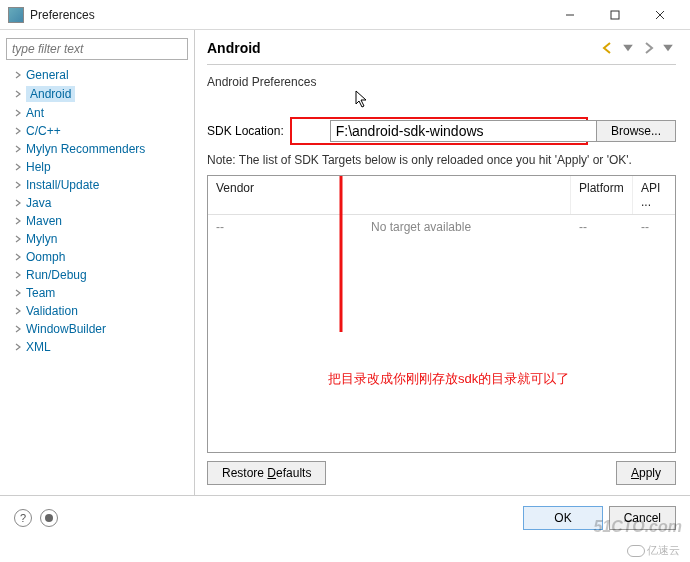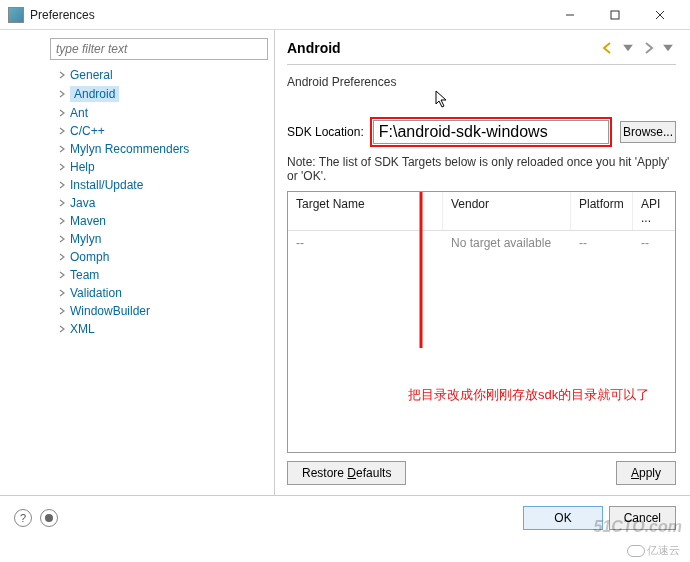--- a/index.html
+++ b/index.html
@@ -34,25 +34,24 @@
   display: flex; align-items: center; justify-content: center;
   color: #333;
 }
 .winbtn svg { width: 10px; height: 10px; stroke: #333; }
 .main-area {
   display: flex;
   height: 466px;
   border-bottom: 1px solid #ccc;
 }
 .sidebar {
-  width: 231px;
+  width: 195px;
   border-right: 1px solid #ccc;
   padding: 8px 6px;
   overflow: auto;
-  margin-left: 44px;
 }
 .filter-input {
   width: 100%;
   border: 1px solid #b0b0b0;
   padding: 3px 5px;
   font-size: 12px;
   color: #888;
   font-style: italic;
   margin-bottom: 6px;
 }
@@ -115,26 +114,27 @@
 .sdk-input-wrap {
   flex: 1;
   border: 2px solid #e11;
   padding: 1px;
   margin-right: 8px;
 }
 .sdk-input {
   width: 100%;
   border: 1px solid #999;
   padding: 2px 5px;
-  font-size: 16px;
+  font-size: 14px;
+  margin-left: 37px;
 }
 .browse-btn {
   border: 1px solid #999;
   background: #f0f0f0;
-  padding: 3px 2px;
+  padding: 3px 14px;
   font-size: 12px;
 }
 .note {
   color: #333;
   margin-bottom: 8px;
 }
 .table-wrap {
   border: 1px solid #999;
   flex: 1;
   overflow: hidden;
@@ -369,20 +369,28 @@
             </svg>
           </span>
           <span class="label">Oomph</span>
         </div>
         <div class="tree-item">
           <span class="arrow">
             <svg viewBox="0 0 8 8">
               <path d="M2 1 L6 4 L2 7" fill="none" stroke="#888" stroke-width="1.2"></path>
             </svg>
           </span>
+          <span class="label">Run/Debug</span>
+        </div>
+        <div class="tree-item">
+          <span class="arrow">
+            <svg viewBox="0 0 8 8">
+              <path d="M2 1 L6 4 L2 7" fill="none" stroke="#888" stroke-width="1.2"></path>
+            </svg>
+          </span>
           <span class="label">Team</span>
         </div>
         <div class="tree-item">
           <span class="arrow">
             <svg viewBox="0 0 8 8">
               <path d="M2 1 L6 4 L2 7" fill="none" stroke="#888" stroke-width="1.2"></path>
             </svg>
           </span>
           <span class="label">Validation</span>
         </div>
@@ -434,21 +442,20 @@
       <div class="sdk-input-wrap">
         <input class="sdk-input" value="F:\android-sdk-windows" style="">
       </div>
       <button class="browse-btn"><span>Browse...</span></button>
     </div>
 
     <div class="note">Note: The list of SDK Targets below is only reloaded once you hit 'Apply' or 'OK'.</div>
 
     <div class="table-wrap">
       <div class="table-head">
-        <div class="th tn">Target Name</div>
         <div class="th vn">Vendor</div>
         <div class="th pl">Platform</div>
         <div class="th ap">API ...</div>
       </div>
       <div class="table-body">
         <div class="tr">
           <div class="td tn">--</div>
           <div class="td vn">No target available</div>
           <div class="td pl">--</div>
           <div class="td ap">--</div>

